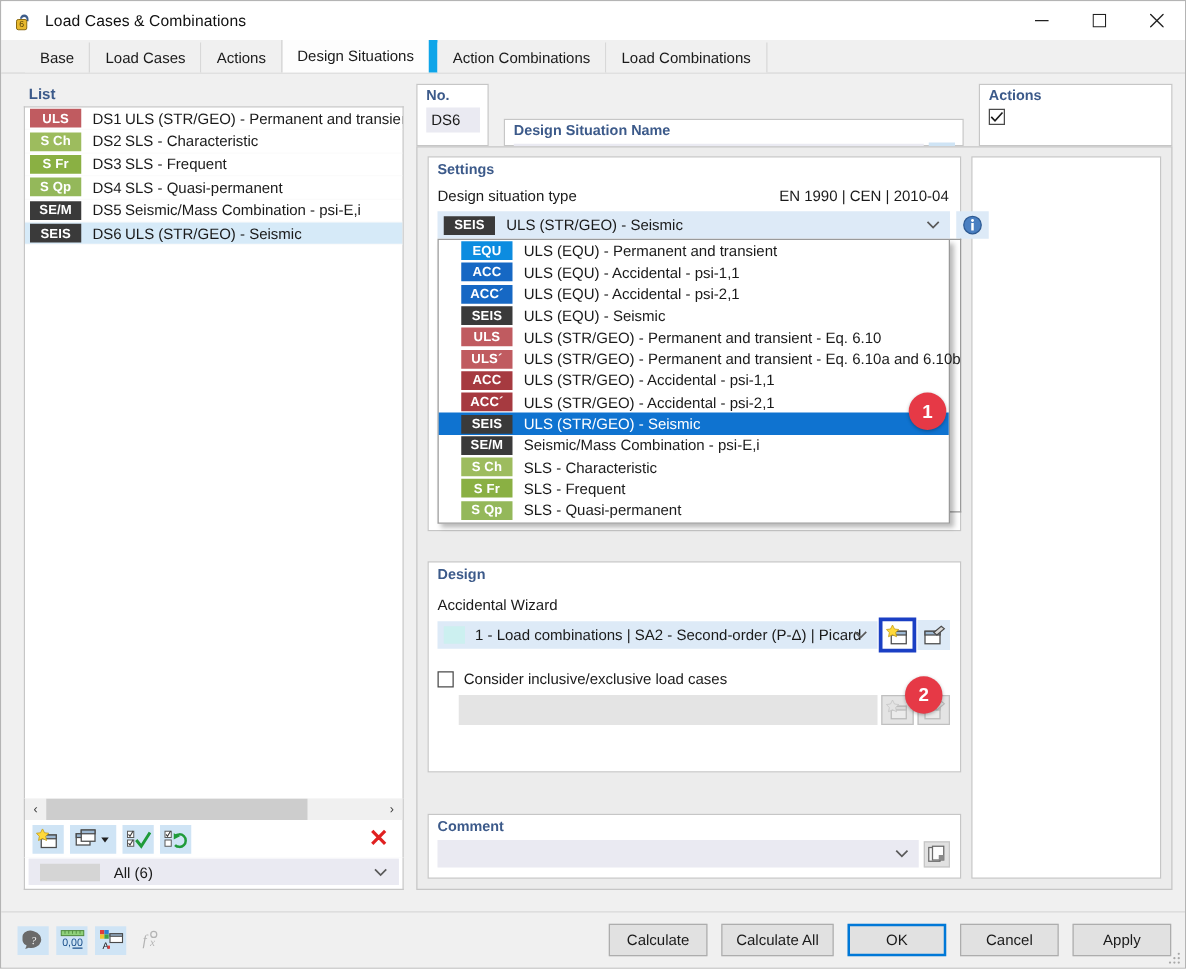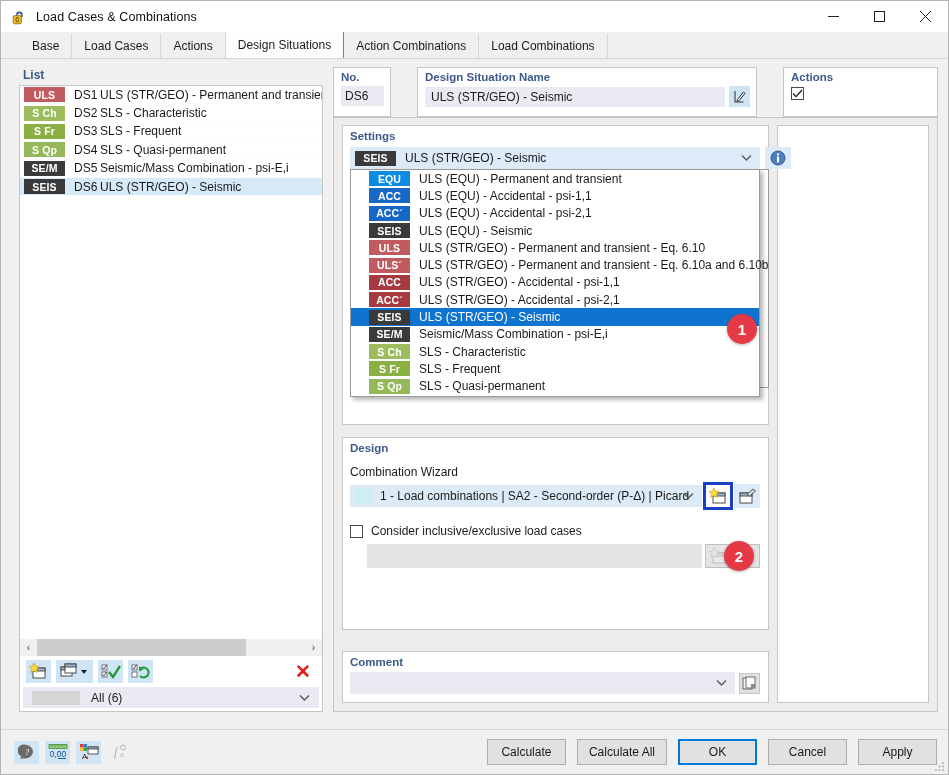--- a/index.html
+++ b/index.html
@@ -66,21 +66,21 @@
     color: #1a1a1a;
     background: #f0f0f0;
     border-right: 1px solid #d8d8d8;
     cursor: default;
     white-space: nowrap;
   }
   .tab.active {
     background: #fdfdfd;
     height: 27px;
     font-weight: normal;
-    border-right: 1px solid #0ea5e9;
+    border-right: 7px solid #0ea5e9;
     border-left: 1px solid #d0d0d0;
     margin-left: -1px;
   }
 
   
   #body {
     flex: 1 1 auto;
     position: relative;
     background: #f0f0f0;
     display: flex;
@@ -222,33 +222,33 @@
   }
 
   
   #right-area {
     flex: 1 1 auto;
     display: flex; flex-direction: column;
     height: 645px;
     min-width: 0;
   }
   #top-row {
-    display: flex; gap: 26px;
+    display: flex; gap: 12px;
     height: 50px;
     flex: 0 0 auto;
   }
   .field-box {
     background: #ffffff;
     border: 1px solid #c6c6c6;
     padding: 3px 6px 4px 7px;
     display: flex; flex-direction: column;
     justify-content: flex-start;
   }
   #no-box { width: 58px; flex: 0 0 58px; }
-  #name-box { flex: 1 1 auto; min-width: 0; }
+  #name-box { flex: 1 1 auto; min-width: 0; margin-top: 28px; }
   #active-box { width: 155px; flex: 0 0 155px; }
   .field-label {
     color: #3c5a8a; font-size: 11.5px; font-weight: bold;
     margin-bottom: 3px;
   }
   #no-value {
     background: #eaeaf2;
     height: 20px; line-height: 20px;
     padding-left: 4px;
     font-size: 12px;
@@ -306,21 +306,21 @@
     border: 1px solid #c6c6c6;
     background: #ececec;
     display: flex;
     padding: 7px 8px 8px 8px;
     gap: 8px;
     min-height: 0;
   }
   #panel-left {
     flex: 1 1 auto;
     display: flex; flex-direction: column;
-    gap: 12px;
+    gap: 24px;
     min-width: 0;
   }
   #panel-right {
     width: 152px; flex: 0 0 152px;
     background: #ffffff;
     border: 1px solid #c6c6c6;
   }
 
   .sub-box {
     background: #ffffff;
@@ -696,20 +696,24 @@
       </div>
 
 
       <div id="inner-panel">
 
         <div id="panel-left">
 
           <div class="sub-box" id="settings-box">
             <div class="sub-title">Settings</div>
 
+            <div id="dst-row">
+              <span id="dst-label">Design situation type</span>
+              <span id="dst-norm">EN 1990 | CEN | 2010-04</span>
+            </div>
 
             <div id="combo-wrap">
               <div id="combo-head">
                 <span class="badge" style="background: rgb(58, 58, 58);">SEIS</span>
                 <span id="combo-head-text">ULS (STR/GEO) - Seismic</span>
                 <span class="combo-arrow">
                   <svg width="11" height="7" viewBox="0 0 11 7">
                       <path d="M1 1 L5.5 5.5 L10 1" stroke="#5a5a5a" stroke-width="1.4" fill="none"></path>
                     </svg>
                 </span>
@@ -776,21 +780,21 @@
                 <div class="dd-row">
                   <span class="badge" style="background: rgb(148, 184, 90);">S Qp</span>
                   <span class="dd-name">SLS - Quasi-permanent</span>
                 </div>
               </div>
             </div>
           </div>
 
           <div class="sub-box" id="options-box">
             <div class="sub-title">Design</div>
-            <div id="cw-label">Combination Wizard</div>
+            <div id="cw-label">Accidental Wizard</div>
             <div id="cw-row">
               <div id="cw-combo">
                 <div id="cw-swatch"></div>
                 <div id="cw-text">1 - Load combinations | SA2 - Second-order (P-Δ) | Picard</div>
                 <span class="combo-arrow">
                   <svg width="11" height="7" viewBox="0 0 11 7">
                       <path d="M1 1 L5.5 5.5 L10 1" stroke="#5a5a5a" stroke-width="1.4" fill="none"></path>
                     </svg>
                 </span>
               </div>

